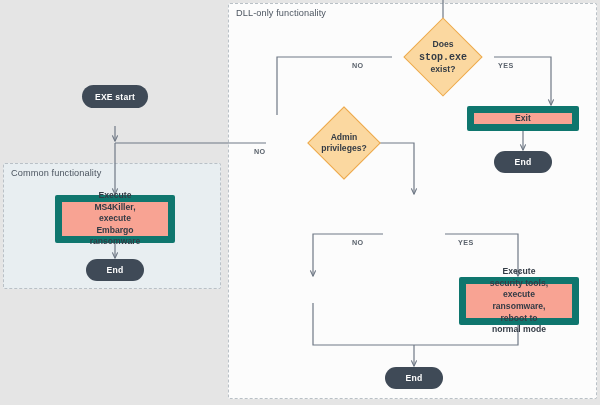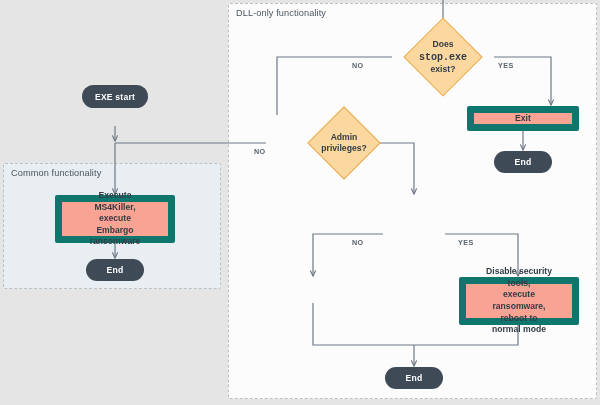--- a/index.html
+++ b/index.html
@@ -207,21 +207,21 @@
   </div>
 
   <div class="node pill" style="left:86px; top:259px; width:58px; height:22px;">
     <span>End</span>
   </div>
 
 
 
   <div class="node process" style="left:459px; top:277px; width:120px; height:48px;">
     <div>
-      <div>Disable security tools,</div>
+      <div>Execute security tools,</div>
       <div>execute ransomware,</div>
       <div>reboot to normal mode</div>
     </div>
   </div>
 
   <div class="node pill" style="left:385px; top:367px; width:58px; height:22px;">
     <span>End</span>
   </div>
 
 </div>

